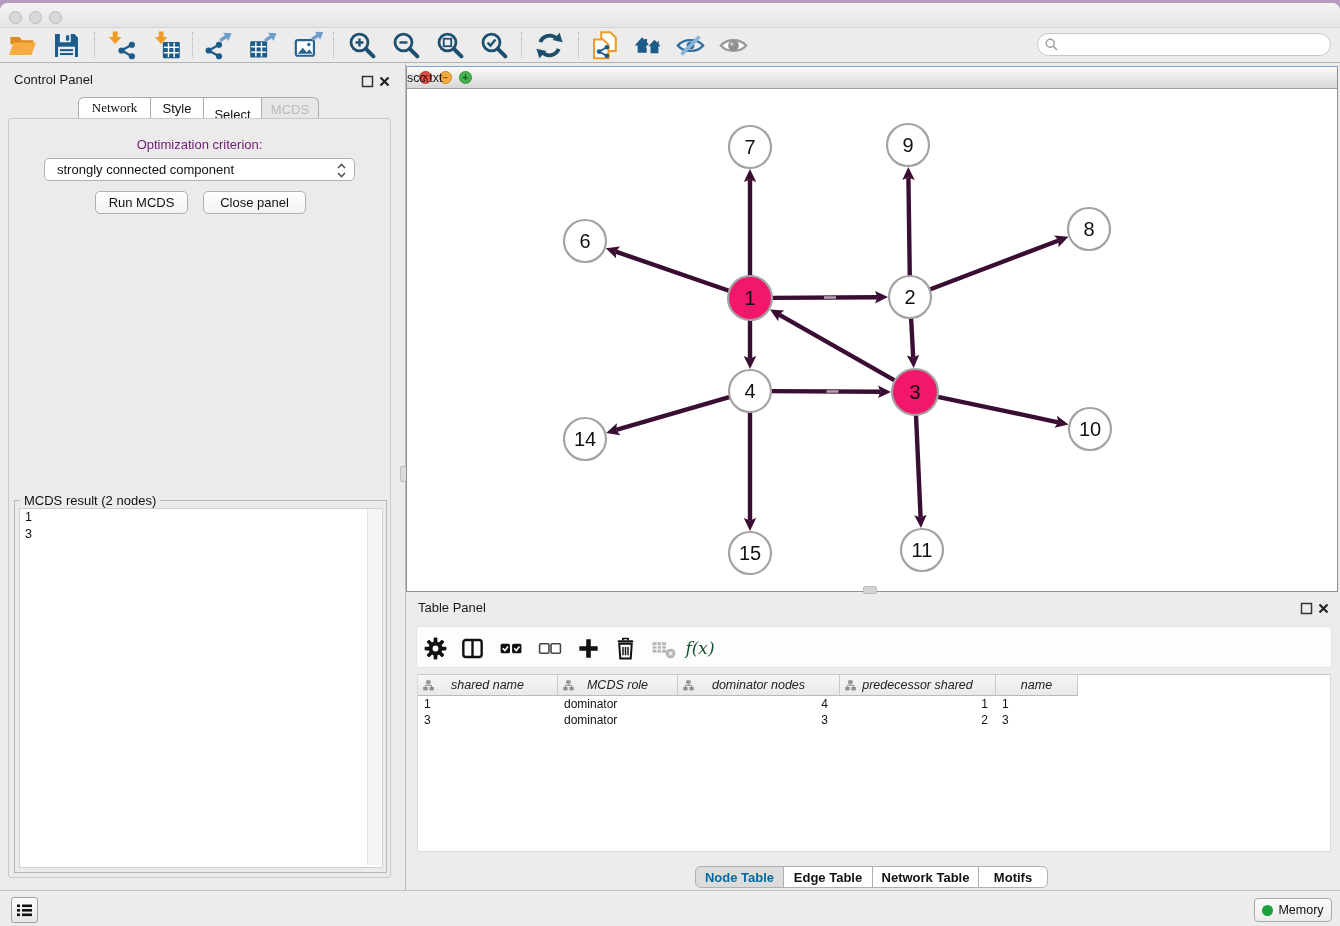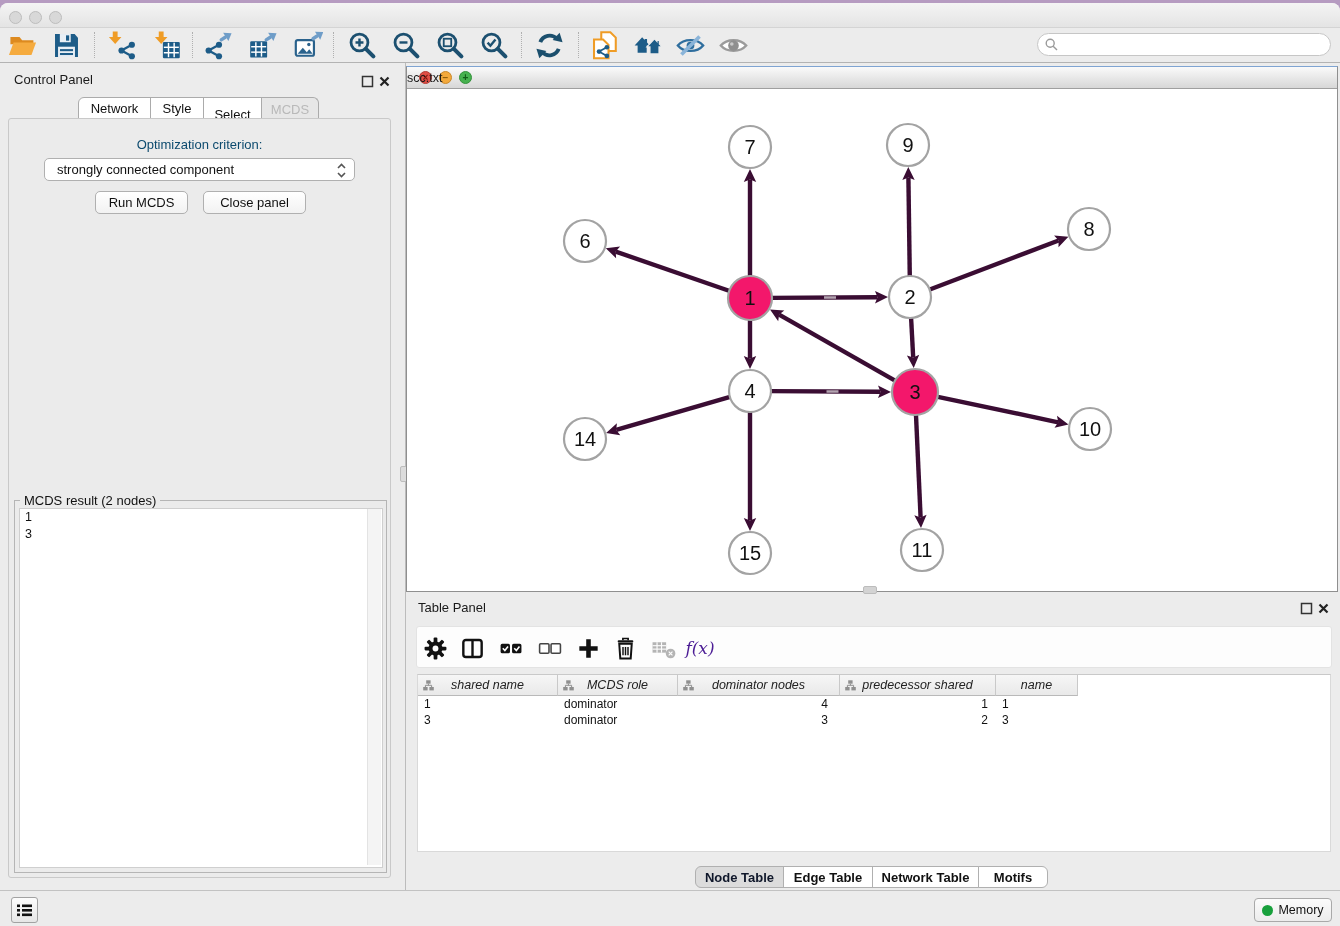--- a/index.html
+++ b/index.html
@@ -10,25 +10,25 @@
   #maintoolbar{position:absolute;top:28px;left:0;width:1340px;height:34px;border-bottom:1px solid #b3b3b3;}
   .tbi{position:absolute;top:1px;width:34px;height:32px;display:flex;align-items:center;justify-content:center;}
   .vsep{position:absolute;top:4px;height:26px;width:0;border-left:1px dotted #b0b0b0;}
   #searchbox{position:absolute;top:5px;left:1037px;width:294px;height:23px;border:1px solid #c6c6c6;border-radius:12px;background:#fff;box-sizing:border-box;display:flex;align-items:center;padding-left:7px;}
   #searchbox input{border:none;outline:none;background:transparent;font-size:13px;width:250px;margin-left:5px;}
   
   #cp-title{position:absolute;left:14px;top:72px;font-size:13px;color:#1a1a1a;}
   .paniconbtn{position:absolute;width:13px;height:13px;}
   #cp-tabs{position:absolute;left:78px;top:97px;display:flex;}
   .tab{height:22px;box-sizing:border-box;border:1px solid #ababab;background:#fff;color:#111;font-size:13px;display:flex;align-items:center;justify-content:center;padding:0 14px;margin-left:-1px;}
-  .tab:first-child{border-radius:6px 0 0 0;margin-left:0;}
+  .tab:first-child{border-radius:6px 0 0 0;margin-left:0;font-family:Liberation Serif, serif;}
   .tab:last-child{border-radius:0 6px 0 0;}
   .tab.sel{background:#e7e7e7;color:#b9b9b9;height:23px;border-bottom:none;}
   #cp-panel{position:absolute;left:8px;top:118px;width:383px;height:760px;background:#ebebeb;border:1px solid #c9c9c9;border-radius:3px;box-sizing:border-box;}
-  #opt-label{position:absolute;left:8px;top:137px;width:383px;text-align:center;font-size:13px;color:#0c4a6e;}
+  #opt-label{position:absolute;left:8px;top:137px;width:383px;text-align:center;font-size:13px;color:#701a75;}
   #criterion{position:absolute;left:44px;top:158px;width:311px;height:23px;background:#fff;border:1px solid #b0b0b0;border-radius:5px;box-sizing:border-box;display:flex;align-items:center;font-size:13px;color:#111;padding-left:12px;}
   #criterion svg{position:absolute;right:7px;top:3px;}
   .btn{position:absolute;top:191px;height:23px;box-sizing:border-box;border:1px solid #b0b0b0;border-radius:5px;background:linear-gradient(#ffffff,#f2f2f2);font-size:13px;color:#111;display:flex;align-items:center;justify-content:center;}
   #resultbox{position:absolute;left:14px;top:500px;width:371px;height:371px;border:1px solid #b5b5b5;}
   #resultlegend{position:absolute;left:20px;top:493px;font-size:13px;color:#111;background:#ebebeb;padding:0 4px;}
   #resultwhite{position:absolute;left:19px;top:508px;width:362px;height:358px;background:#fff;border:1px solid #cfcfcf;}
   #resultscroll{position:absolute;left:367px;top:509px;width:13px;height:356px;background:#f4f4f4;border-left:1px solid #e3e3e3;}
   .resline{font-size:12.5px;color:#111;line-height:17px;padding-left:5px;}
   
   #vdivider{position:absolute;left:405px;top:63px;width:0;height:827px;border-left:1px solid #bcbcbc;}
@@ -37,33 +37,33 @@
   #netframe{position:absolute;left:406px;top:66px;width:932px;height:526px;border:1px solid #8f8f8f;border-top:1px solid #7fa4d2;box-sizing:border-box;background:#fff;}
   #nettitle{position:absolute;left:0;top:0;width:100%;height:22px;background:linear-gradient(#fafafa,#d7d7d7);border-bottom:1px solid #9f9f9f;box-sizing:border-box;}
   #netname{position:absolute;top:4px;left:0;width:100%;text-align:left;font-size:12.5px;color:#1a1a1a;}
   .macbtn{position:absolute;top:4px;width:13px;height:13px;border-radius:50%;box-sizing:border-box;display:flex;align-items:center;justify-content:center;font-size:10px;font-weight:bold;line-height:1;}
   #netcanvas{position:absolute;left:0;top:22px;width:930px;height:502px;background:#fff;}
   #hgrip{position:absolute;left:863px;top:586px;width:12px;height:6px;background:#d3d3d3;border:1px solid #bcbcbc;border-radius:2px;}
   
   #tp-title{position:absolute;left:418px;top:600px;font-size:13px;color:#1a1a1a;}
   #tp-toolbar{position:absolute;left:416px;top:626px;width:916px;height:42px;background:#fdfdfd;border:1px solid #e3e3e3;border-radius:3px;box-sizing:border-box;}
   .tpi{position:absolute;top:634px;width:30px;height:28px;display:flex;align-items:center;justify-content:center;}
-  #fxlabel{font-style:italic;font-family:"DejaVu Serif",serif;font-size:17px;color:#4c1d95;}
+  #fxlabel{font-style:italic;font-family:"DejaVu Serif",serif;font-size:17px;color:#14532d;}
   #tablewrap{position:absolute;left:417px;top:674px;width:914px;height:178px;background:#fff;border:1px solid #d9d9d9;border-top:1px solid #c9c9c9;box-sizing:border-box;}
   #thead{position:absolute;left:0;top:0;height:21px;display:flex;font-style:italic;}
   .th{height:21px;box-sizing:border-box;background:linear-gradient(#f6f6f6,#e9e9e9);border-right:1px solid #c9c9c9;border-bottom:1px solid #b9b9b9;display:flex;align-items:center;font-size:12.5px;color:#222;position:relative;}
   .th .lbl{width:100%;text-align:center;}
   .th svg{position:absolute;left:5px;top:5px;}
   .trow{position:absolute;left:0;height:16px;display:flex;font-size:12px;color:#111;}
   .td{box-sizing:border-box;display:flex;align-items:center;}
   #tp-tabs{position:absolute;left:695px;top:866px;display:flex;}
   .btab{height:22px;box-sizing:border-box;border:1px solid #b0b0b0;background:#fff;color:#111;font-size:13px;font-weight:600;display:flex;align-items:center;justify-content:center;margin-left:-1px;}
   .btab:first-child{border-radius:6px 0 0 6px;margin-left:0;}
   .btab:last-child{border-radius:0 6px 6px 0;}
-  .btab.sel{background:#dcdcdc;color:#0f172a;font-weight:600;}
+  .btab.sel{background:#dcdcdc;color:#0369a1;font-weight:600;}
   
   #statusbar{position:absolute;left:0;top:890px;width:1340px;height:36px;border-top:1px solid #c2c2c2;background:#ececec;}
   #listbtn{position:absolute;left:11px;top:6px;width:27px;height:26px;border:1px solid #a2a2a2;border-radius:3px;background:linear-gradient(#fcfcfc,#e6e6e6);display:flex;align-items:center;justify-content:center;box-sizing:border-box;}
   #membtn{position:absolute;left:1254px;top:7px;width:78px;height:24px;border:1px solid #a9a9a9;border-radius:4px;background:linear-gradient(#fbfbfb,#ececec);display:flex;align-items:center;justify-content:center;font-size:12.5px;color:#111;box-sizing:border-box;}
   #memdot{width:11px;height:11px;border-radius:50%;margin-right:5px;}
 </style>
 </head>
 <body>
 
 <div id="appbg"></div>

